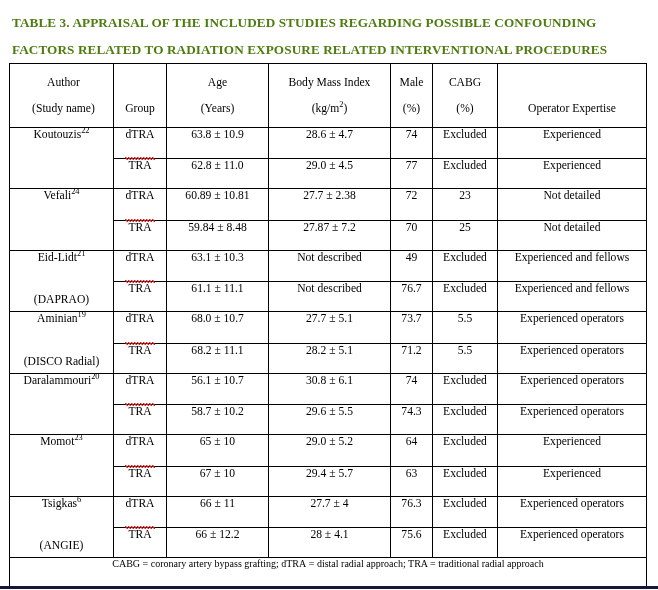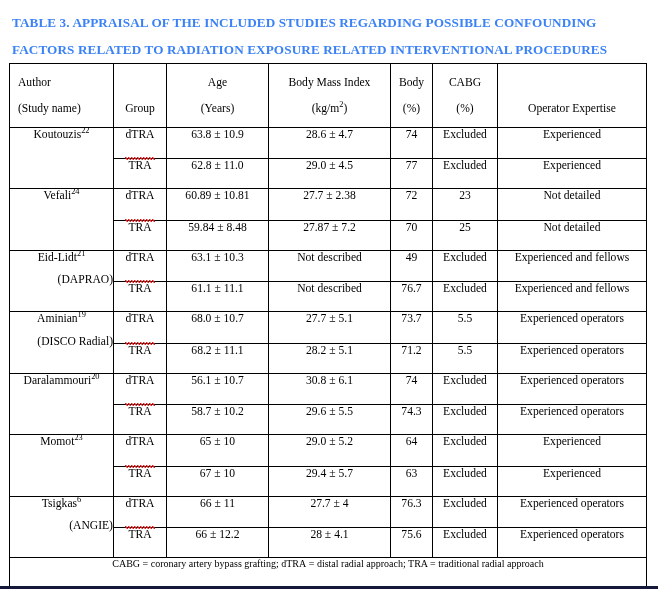--- a/index.html
+++ b/index.html
@@ -31,21 +31,21 @@
     top: 9px;
     width: 634px;
   }
   .title-line {
     font-family: "Liberation Serif", "DejaVu Serif", serif;
     font-weight: bold;
     font-size: 13.2px;
     letter-spacing: 0.1px;
     line-height: 27px;
     white-space: nowrap;
-    color: #3b82f6;
+    color: #4d7c0f;
   }
 
   
   .table-wrap {
     position: absolute;
     left: 9px;
     top: 63px;
     width: 637px;
   }
   table.appraisal {
@@ -80,39 +80,38 @@
   }
   .hd {
     display: flex;
     flex-direction: column;
     justify-content: flex-start;
     height: 100%;
     padding: 6px 4px 0 4px;
   }
   .hd .l1 { line-height: 26px; }
   .hd .l2 { line-height: 26px; }
-  .hd-left { text-align: left; padding-left: 8px; }
+  .hd-left { text-align: center; padding-left: 8px; }
   .hd-mid-lower { justify-content: flex-start; padding-top: 32px; }
 
   
   tbody td {
     height: 30px;
     vertical-align: middle;
     padding: 2px 3px;
   }
   td.author-cell {
     text-align: left;
     padding-left: 8px;
     vertical-align: top;
     padding-top: 5px;
   }
   td.author-cell .an2 {
     display: block;
-    margin-top: 8px;
-    text-align: right;
+    margin-top: 28px;
   }
   sup { font-size: 0.72em; vertical-align: super; line-height: 0; }
 
   
   .squiggle {
     position: relative;
     display: inline-block;
     padding-bottom: 16px;
   }
   .squiggle::after {
@@ -190,21 +189,21 @@
             </div>
           </td>
           <td>
             <div class="hd">
               <span class="l1">Body Mass Index</span>
               <span class="l2"><span>(kg/m</span><sup>2</sup><span>)</span></span>
             </div>
           </td>
           <td>
             <div class="hd">
-              <span class="l1">Body</span>
+              <span class="l1">Male</span>
               <span class="l2">(%)</span>
             </div>
           </td>
           <td>
             <div class="hd">
               <span class="l1">CABG</span>
               <span class="l2">(%)</span>
             </div>
           </td>
           <td>

